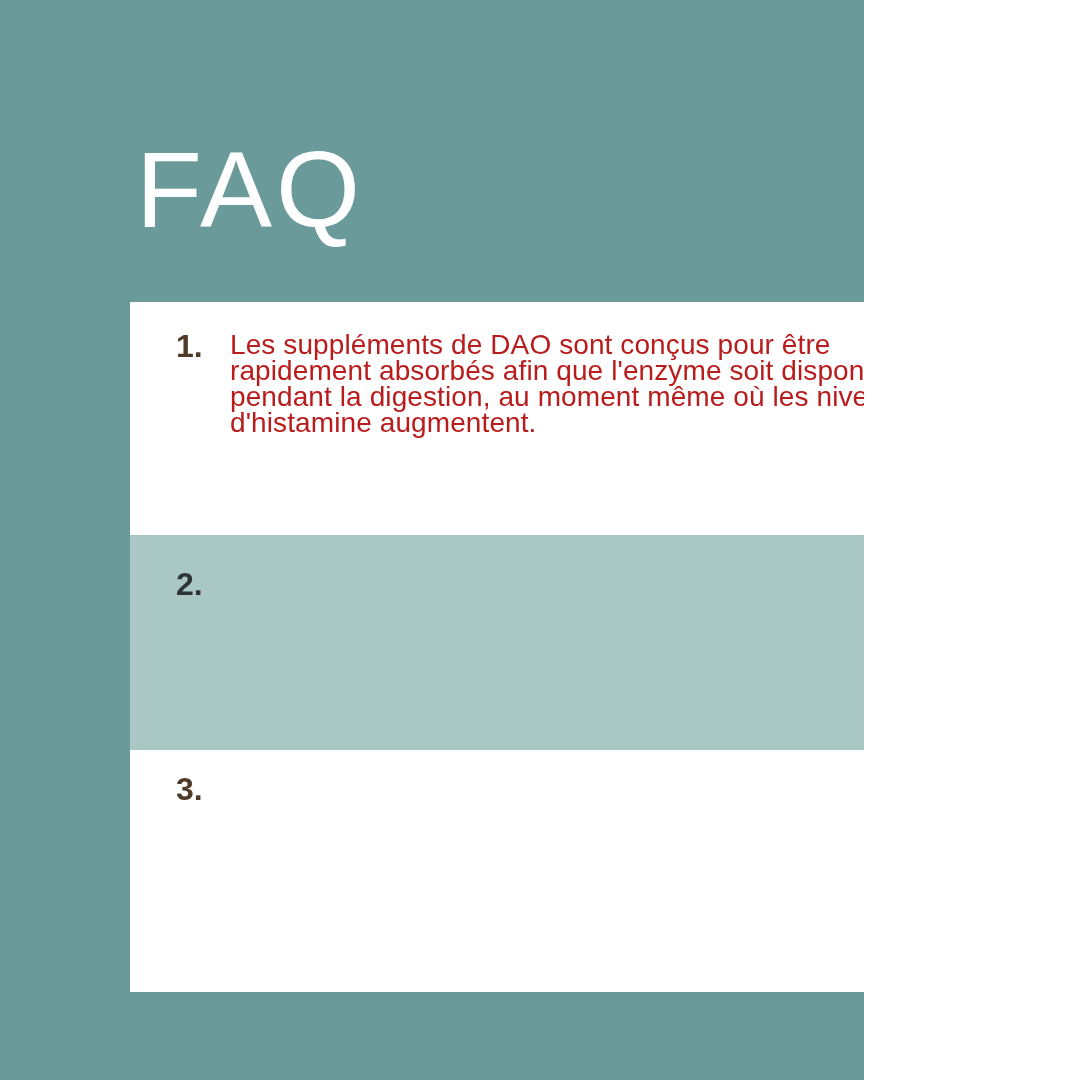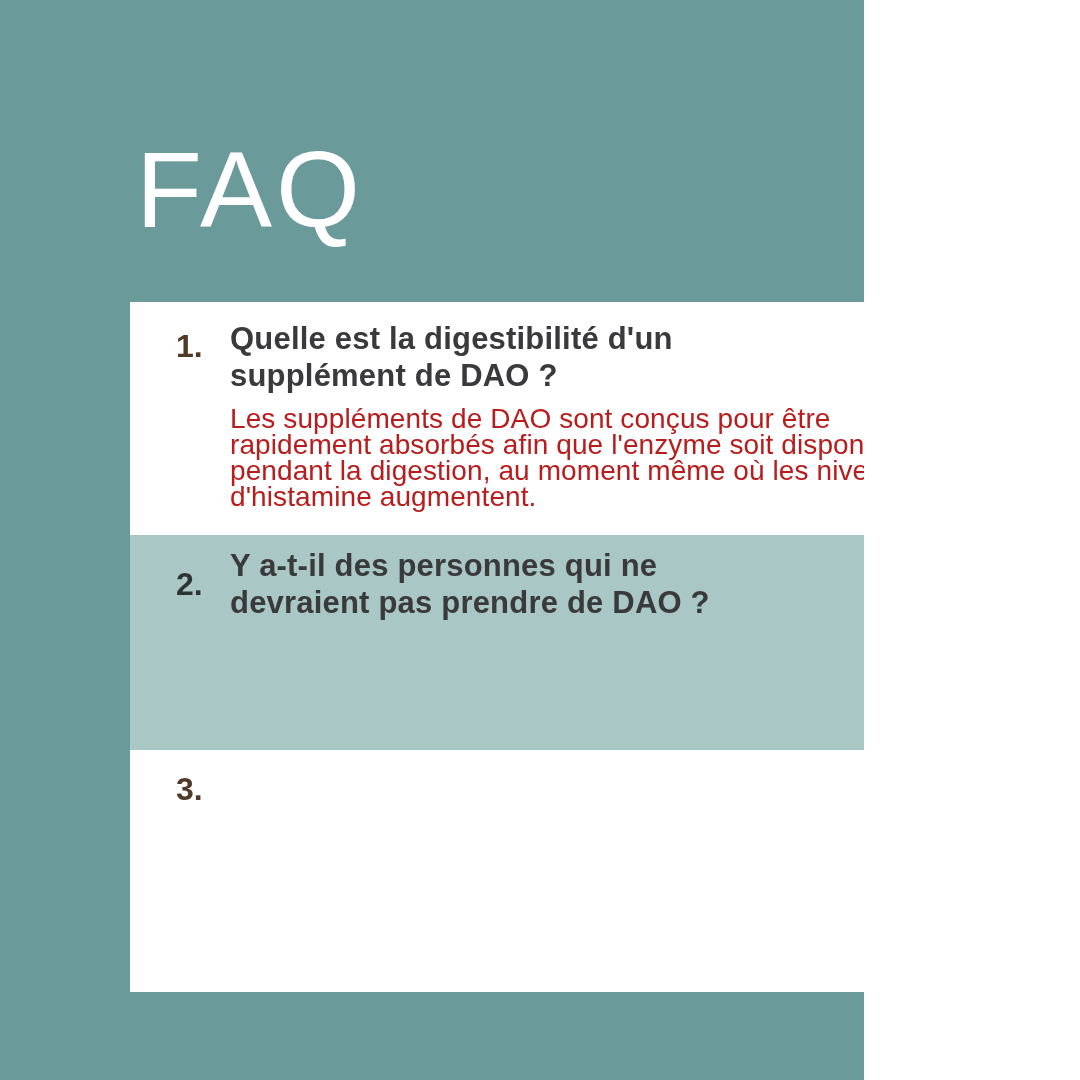--- a/index.html
+++ b/index.html
@@ -75,34 +75,30 @@
 
 <div class="canvas">
 
   <h1 class="faq-title">FAQ</h1>
 
   <div class="card">
 
     <div class="faq-item">
       <div class="num">1.</div>
       <div class="content">
-        <h2 class="question">Quelle est la digestibilité d'un
-supplément de DAO ?</h2>
         <p class="answer">Les suppléments de DAO sont conçus pour être
 rapidement absorbés afin que l'enzyme soit disponible
 pendant la digestion, au moment même où les niveaux
 d'histamine augmentent.</p>
       </div>
     </div>
 
     <div class="faq-item">
       <div class="num">2.</div>
       <div class="content">
-        <h2 class="question">Y a-t-il des personnes qui ne
-devraient pas prendre de DAO ?</h2>
       </div>
     </div>
 
     <div class="faq-item">
       <div class="num">3.</div>
       <div class="content">
       </div>
     </div>
 
   </div>

